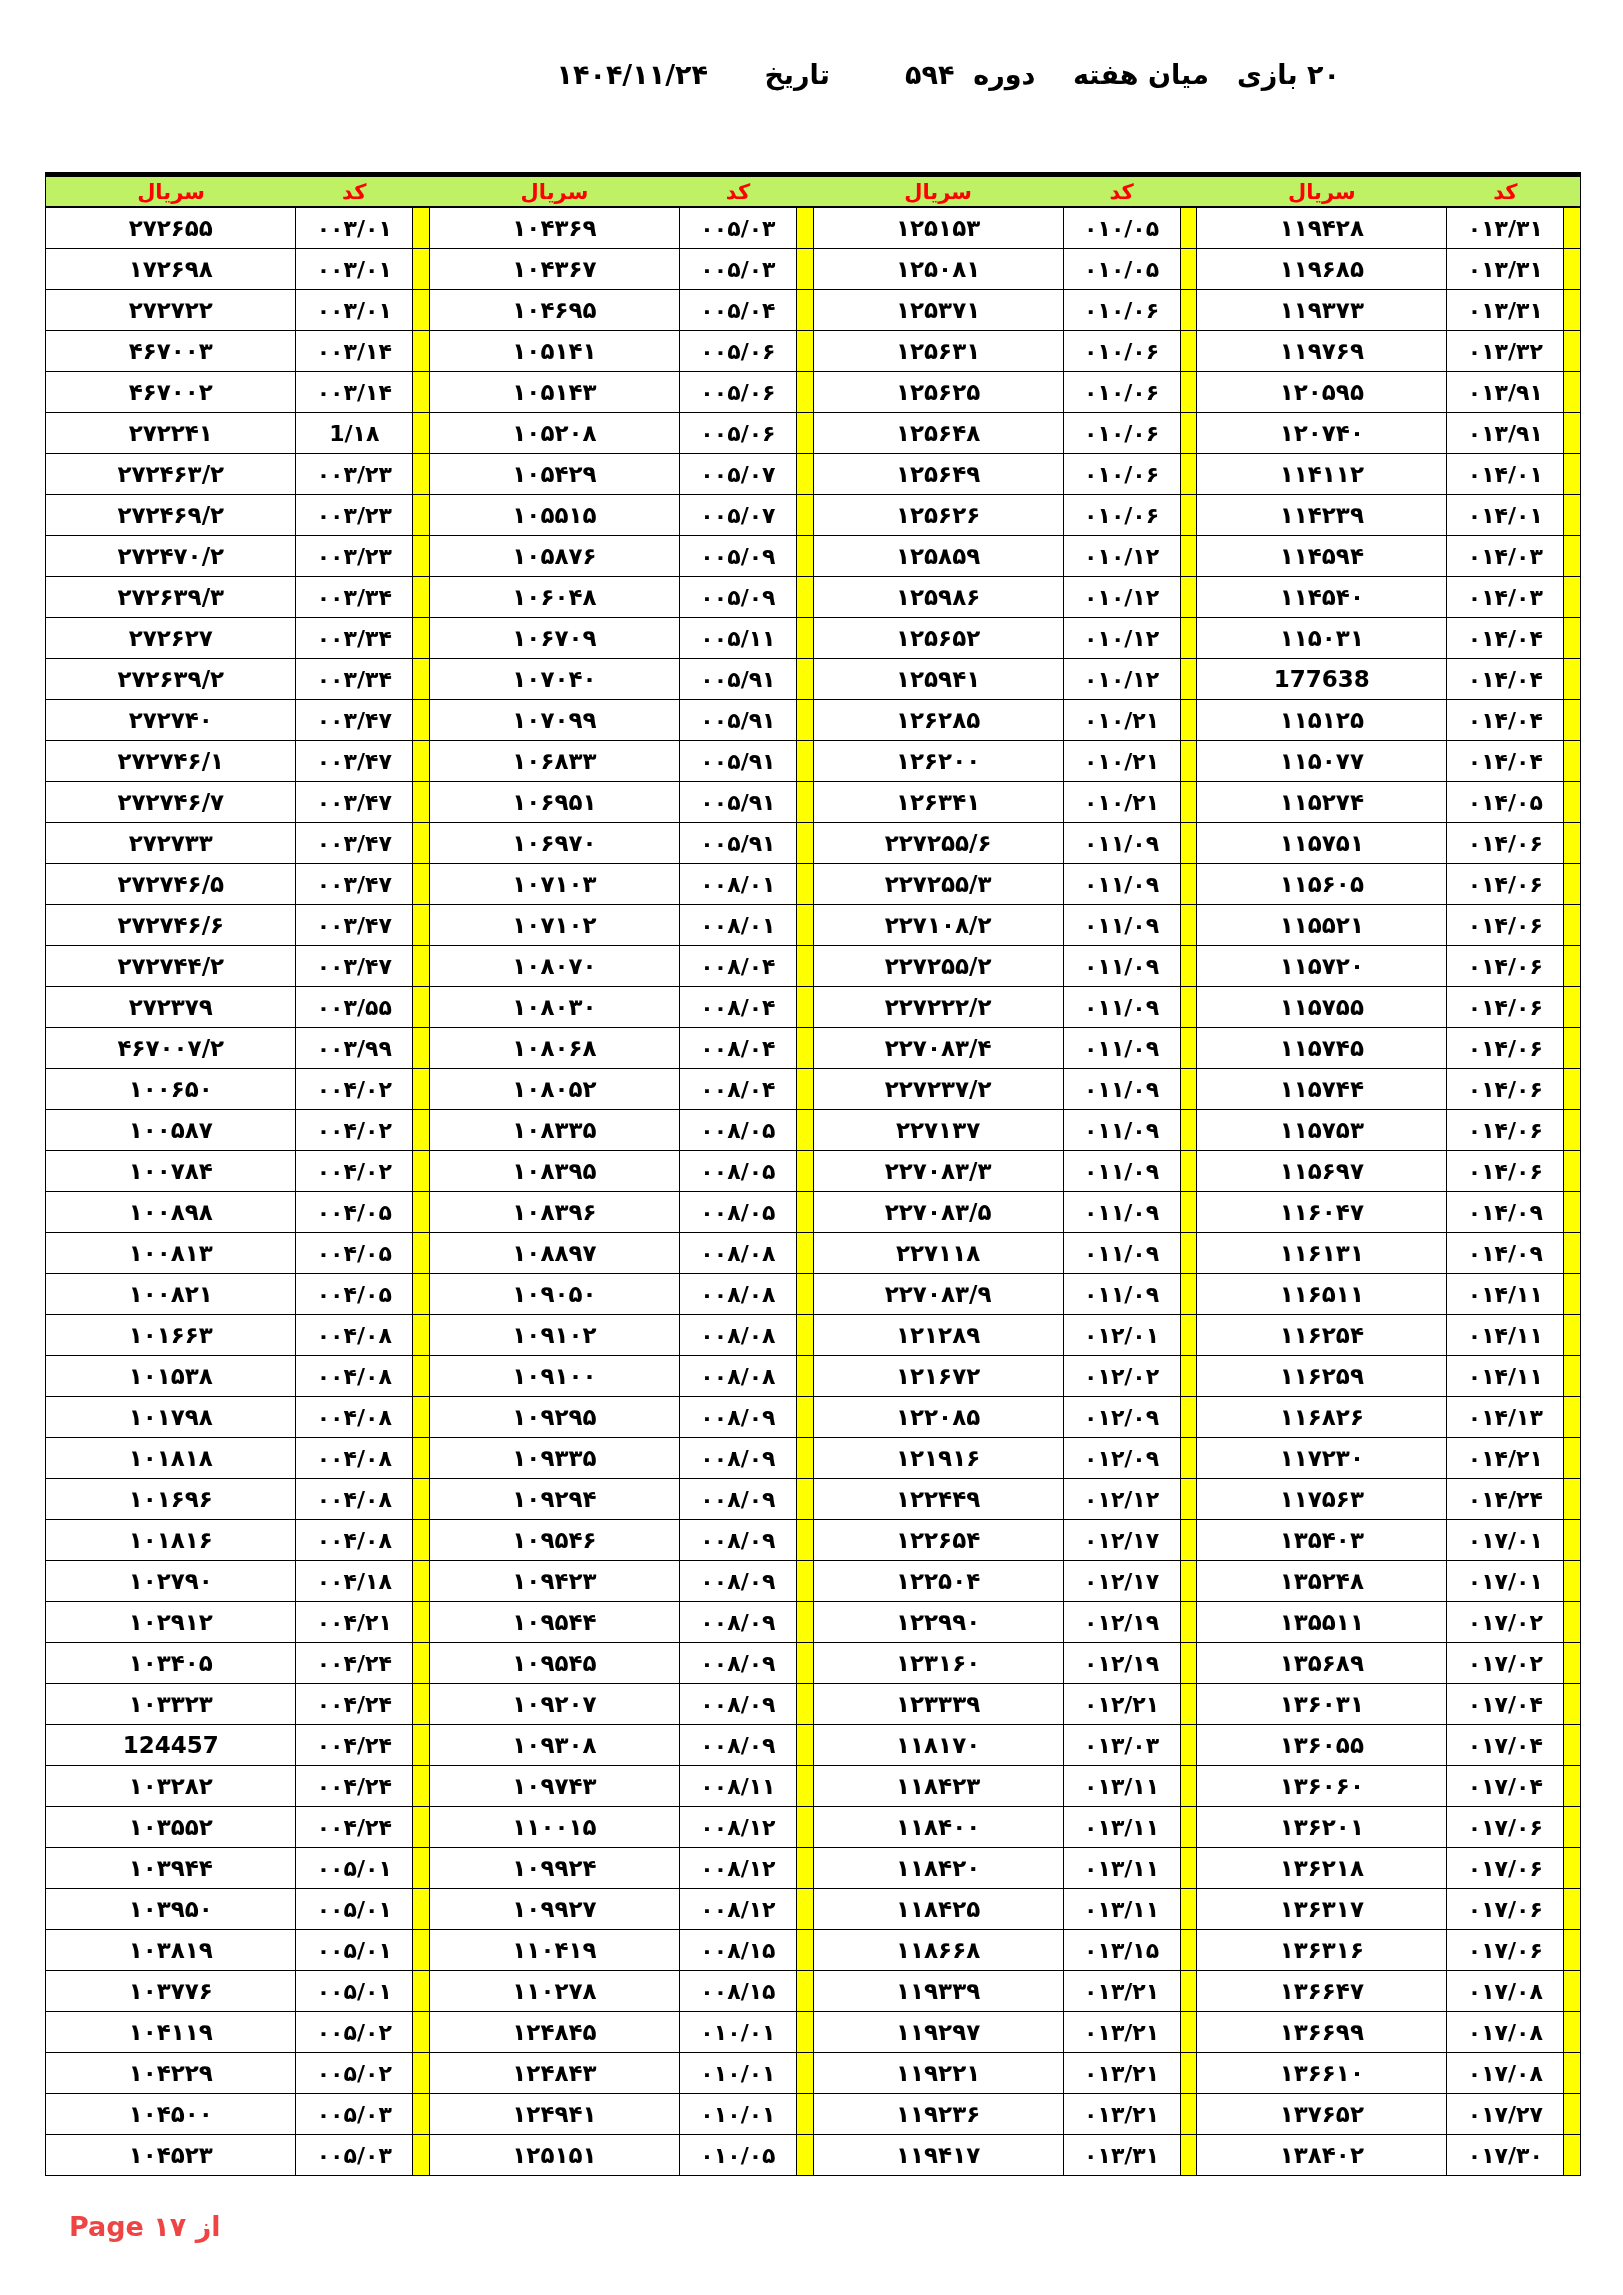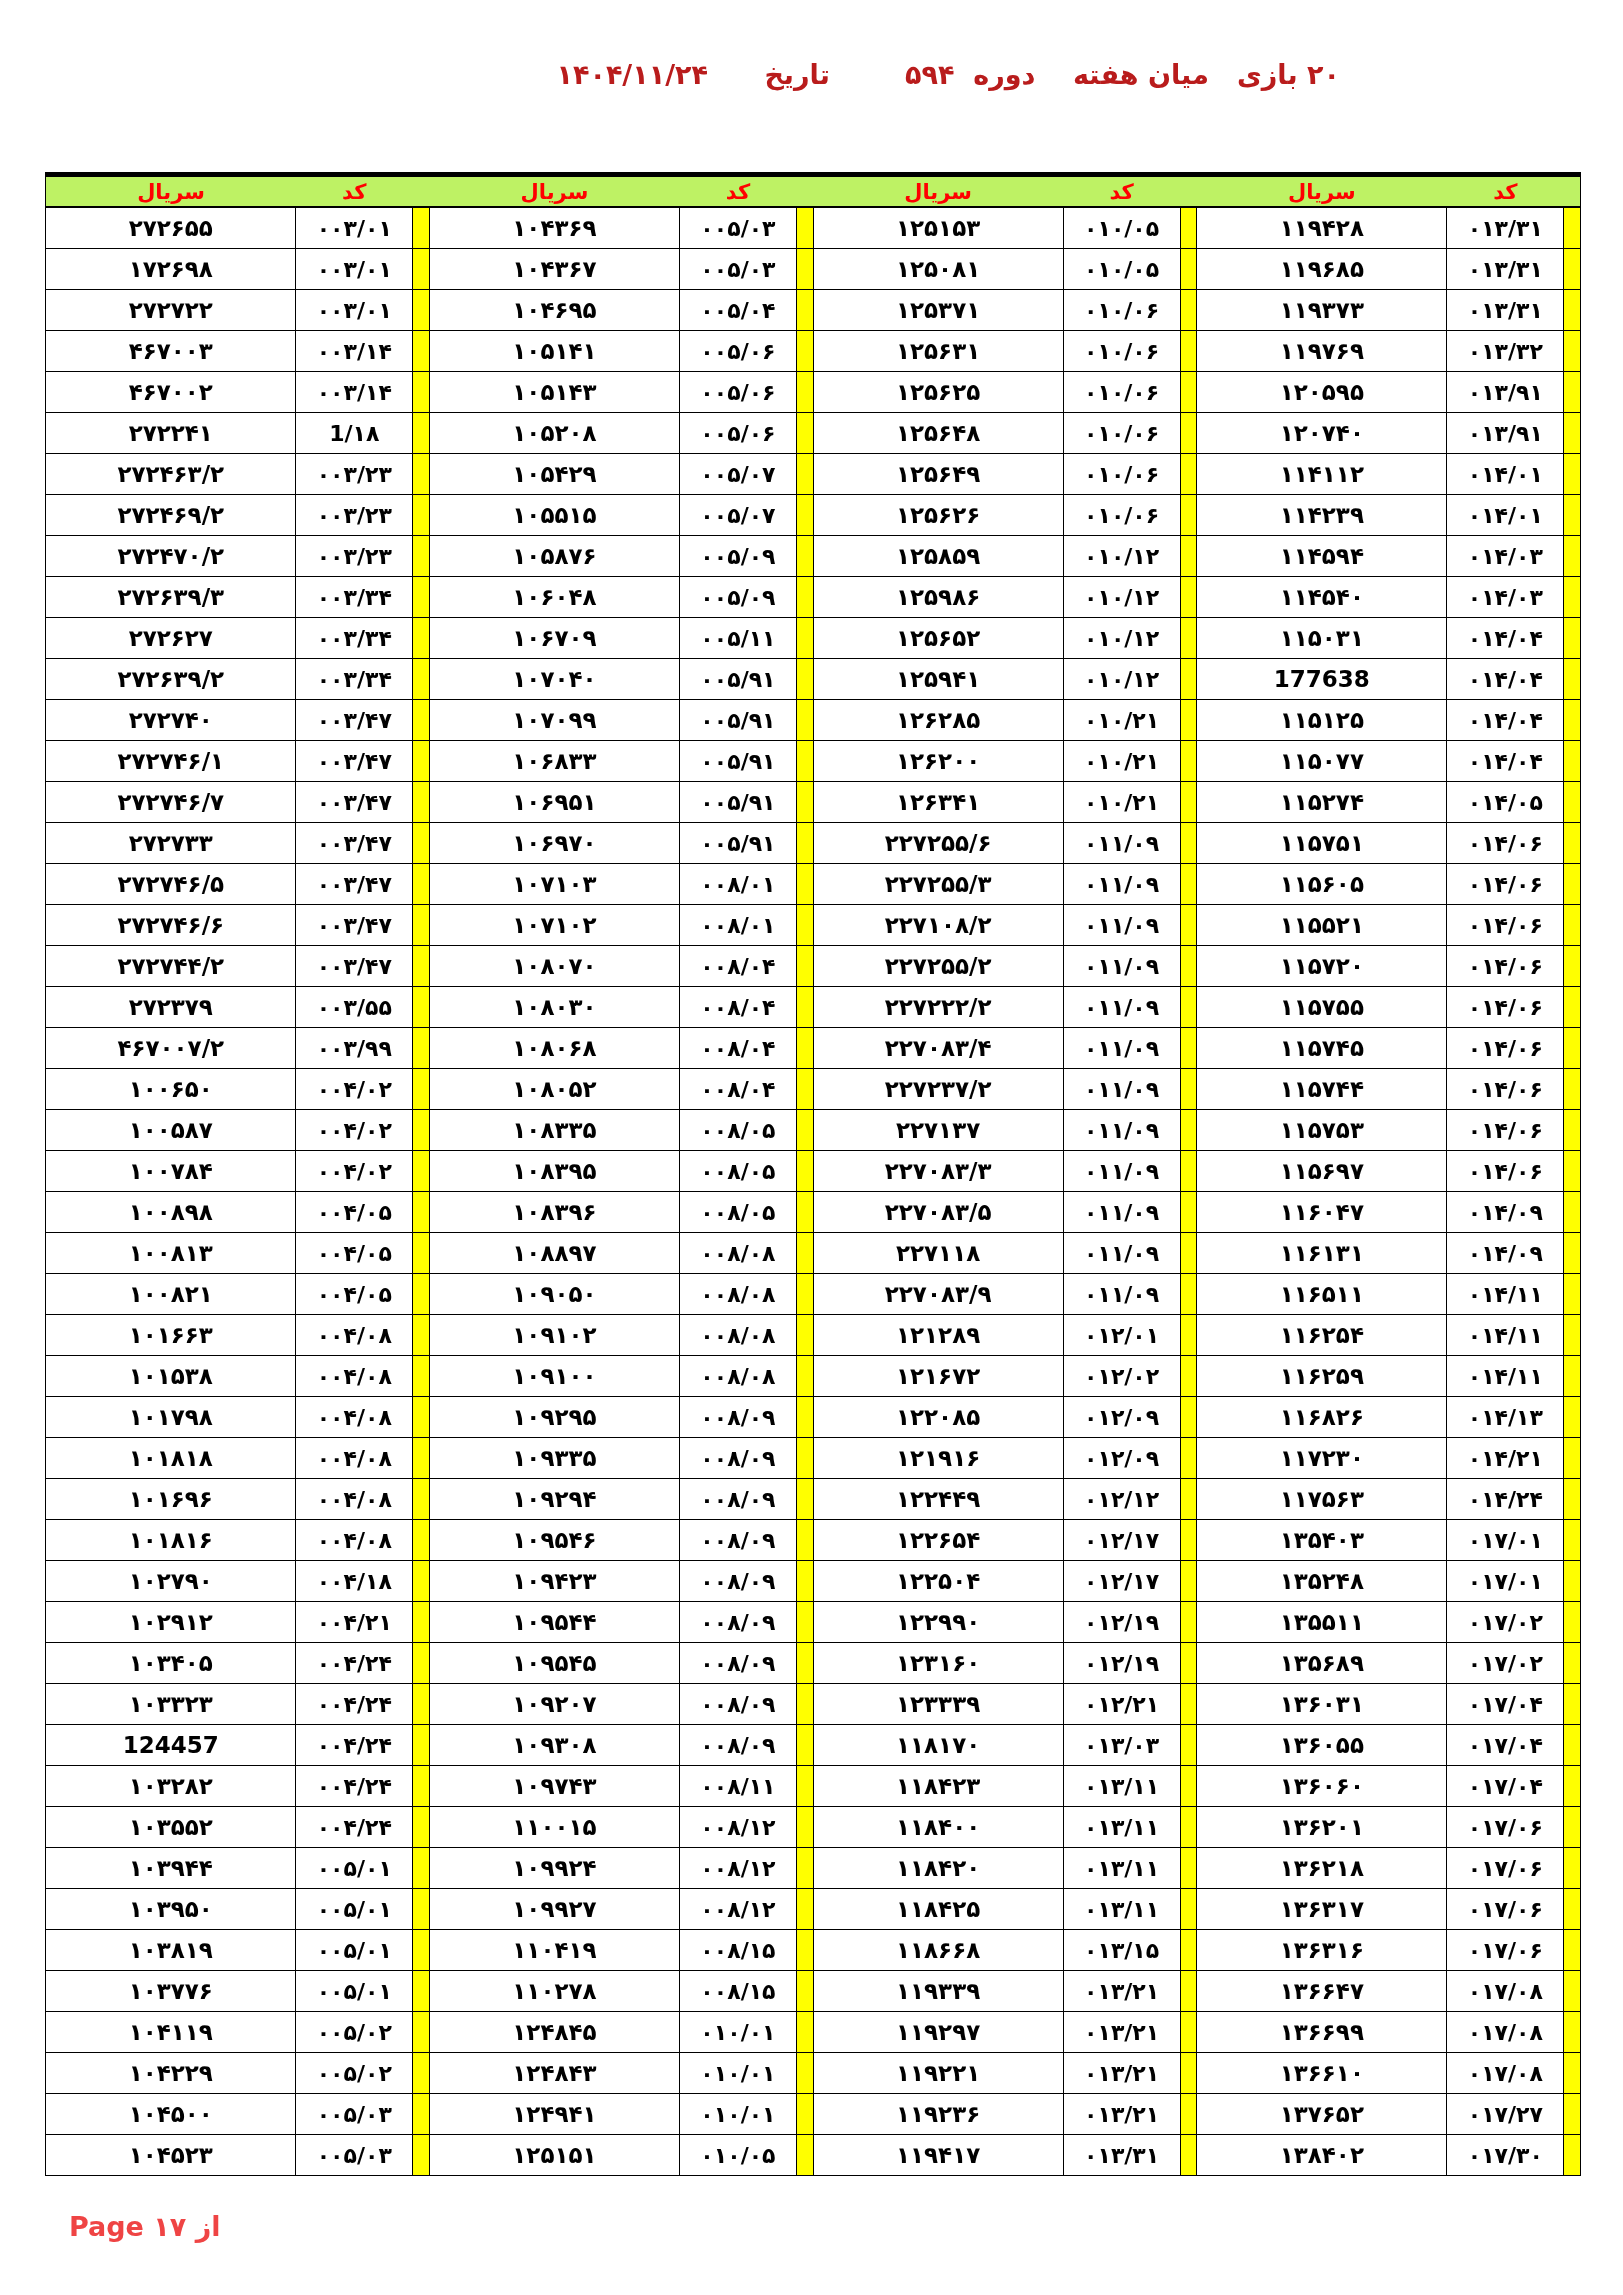--- a/index.html
+++ b/index.html
@@ -7,21 +7,21 @@
     position:relative;
     width:1623px;height:2295px;
     background:#ffffff;
     font-family:"DejaVu Sans",sans-serif;
     font-weight:bold;
     overflow:hidden;
   }
   .title-line{
     position:absolute;top:59px;right:283px;
     direction:rtl;white-space:nowrap;
-    font-size:27px;color:#b91c1c;
+    font-size:27px;color:#000000;
   }
   .subtitle-line{
     position:absolute;top:119px;right:271px;
     direction:rtl;white-space:nowrap;
     font-size:28px;color:#ff0000;
   }
   table.results{
     position:absolute;top:172px;right:42px;
     border-collapse:collapse;
     direction:rtl;

